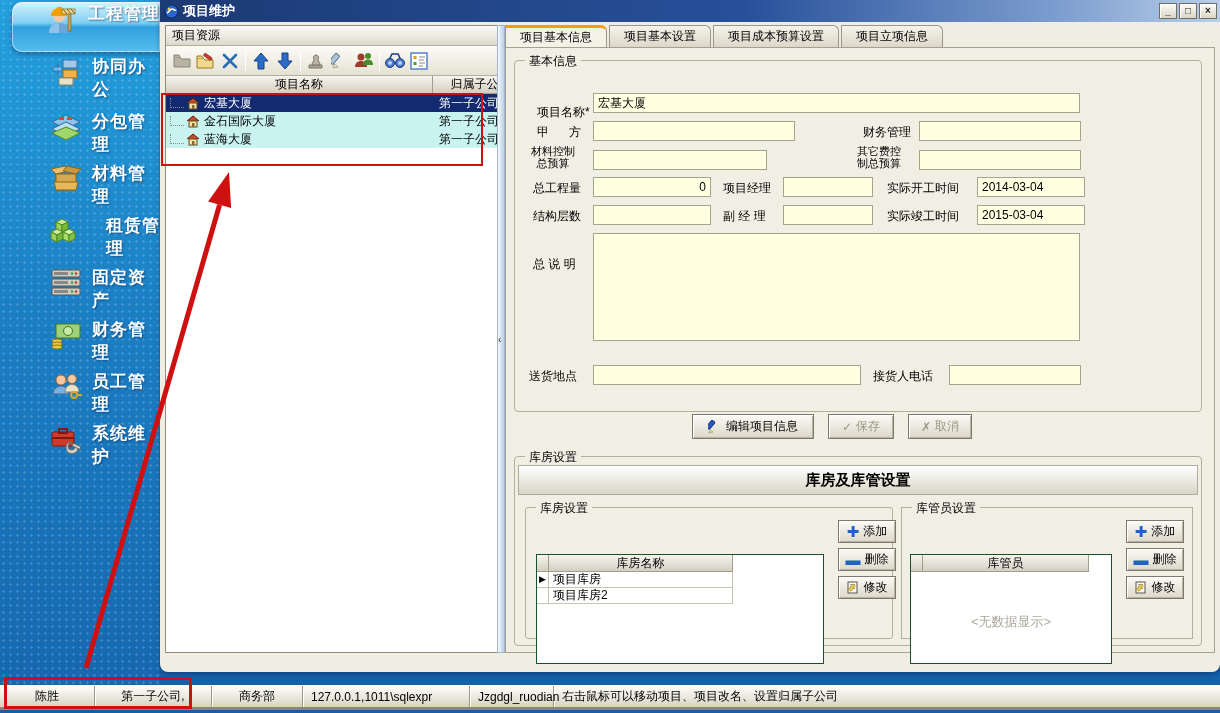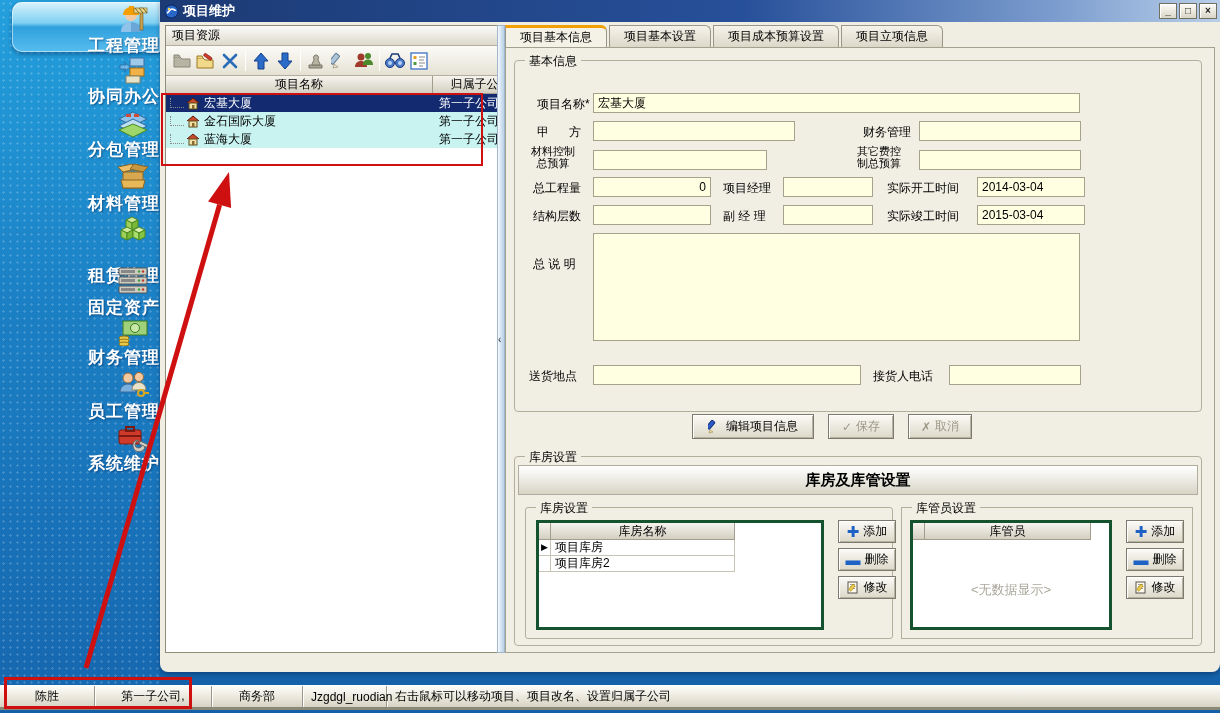--- a/index.html
+++ b/index.html
@@ -8,21 +8,21 @@
   .abs { position:absolute; }
   #app { position:relative; width:1220px; height:713px;
          background:linear-gradient(180deg,#1e8fd0 0%,#1a77bd 60%,#145fa8 100%); overflow:hidden; }
 
   
   #sidebar { left:0; top:0; width:160px; height:685px;
     background:linear-gradient(180deg,#23a0dd 0%,#1b7fc4 45%,#1668b0 100%); }
   #sidebar .dots { position:absolute; inset:0;
     background-image:radial-gradient(rgba(255,255,255,.18) 1px, transparent 1.4px);
     background-size:7px 7px; }
-  .side-item { position:absolute; left:0; width:160px; height:46px; display:flex; align-items:flex-end; cursor:pointer;flex-direction:column; }
+  .side-item { position:absolute; left:0; width:160px; height:46px; display:flex; align-items:flex-start; cursor:pointer; }
   .side-item .lbl { color:#fff; font-size:17px; font-weight:bold; text-shadow:1px 1px 2px rgba(0,40,90,.6); letter-spacing:1px; }
   .side-item .ic { width:38px; height:34px; margin:0 8px 0 48px; display:flex; align-items:center; justify-content:center; }
   .side-item.active { left:12px; width:148px; height:50px; border-radius:10px 0 0 10px;
      background:linear-gradient(180deg,#d8f3fd 0%,#7fd0f2 42%,#2fa0dd 50%,#57bdee 100%);
      box-shadow:0 2px 4px rgba(0,30,70,.45), inset 0 0 0 1px rgba(255,255,255,.5); }
   .side-item.active .ic { margin-left:30px; }
 
   
   #win { left:160px; top:0; width:1060px; height:672px; background:#f0eee3;
      border-radius:0 0 8px 8px; box-shadow:0 2px 5px rgba(0,20,60,.4); }
@@ -81,21 +81,21 @@
   .xbtn { position:absolute; background:linear-gradient(180deg,#fbfaf5,#dcd8c9); border:1px solid #7c7a6c;
      box-shadow:inset 1px 1px 0 #fff, inset -1px -1px 0 #b7b3a2; font-size:12px; display:flex;
      align-items:center; justify-content:center; gap:4px; cursor:pointer; font-family:inherit; }
   .xbtn.disabled { color:#9b9887; cursor:default; }
   .xbtn .plus { color:#1f62c5; font-weight:bold; font-size:15px; line-height:12px; }
   .xbtn .minus { color:#1f62c5; font-weight:bold; font-size:15px; line-height:12px; }
 
   .band { position:absolute; background:linear-gradient(180deg,#ffffff,#d8d5c6); border:1px solid #b0ada0;
      display:flex; align-items:center; justify-content:center; font-size:15px; font-weight:bold; }
 
-  .wtable { position:absolute; background:#fff; border:3px solid #14532d; }
+  .wtable { position:absolute; background:#fff; border:1px solid #14532d;margin-top:34px; }
   .wt-head { display:flex; height:17px; }
   .wt-marker { width:12px; background:linear-gradient(180deg,#f6f4ee,#d3cfc1); border-right:1px solid #a29d8d; border-bottom:1px solid #a29d8d; }
   .wt-col { background:linear-gradient(180deg,#f6f4ee,#d3cfc1); border-right:1px solid #a29d8d; border-bottom:1px solid #a29d8d;
      text-align:center; line-height:16px; font-size:12px; }
   .wt-row { display:flex; height:16px; font-size:12px; }
   .wt-rm { width:12px; border-right:1px solid #c8c4b4; border-bottom:1px solid #c8c4b4; font-size:9px; line-height:15px; text-align:center; color:#000; }
   .wt-cell { border-right:1px solid #c8c4b4; border-bottom:1px solid #c8c4b4; padding-left:4px; line-height:15px; }
   .nodata { position:absolute; color:#aaa79a; font-size:13px; width:100%; text-align:center; }
 
   
@@ -407,21 +407,21 @@
         <div class="tab">项目基本设置</div>
         <div class="tab">项目成本预算设置</div>
         <div class="tab">项目立项信息</div>
       </div>
 
       <div id="tabcontent">
 
         <div class="grp" style="left:8px; top:12px; width:688px; height:352px;">
           <span class="grp-legend">基本信息</span>
 
-          <span class="flabel" style="left:22px; top:36px;">项目名称*</span>
+          <span class="flabel" style="left:22px; top:44px;">项目名称*</span>
           <input class="input" style="left: 78px; top: 32px; width: 487px;" value="宏基大厦">
 
           <span class="flabel" style="left:22px; top:64px;">甲      方</span>
           <input class="input" style="left: 78px; top: 60px; width: 202px;">
           <span class="flabel" style="left:348px; top:64px;">财务管理</span>
           <input class="input" style="left: 404px; top: 60px; width: 162px;">
 
           <span class="flabel2" style="left:16px; top:84px;">材料控制
 总预算</span>
           <input class="input" style="left: 78px; top: 89px; width: 174px;">
@@ -543,20 +543,21 @@
         </div>
 
       </div>
     </div>
   </div>
 
   <div id="statusbar" class="abs">
     <div class="seg" style="width:95px;">陈胜</div>
     <div class="seg" style="width:117px;">第一子公司,</div>
     <div class="seg" style="width:91px;">商务部</div>
+    <div class="seg left" style="width:167px;">127.0.0.1,1011\sqlexpr</div>
     <div class="seg left" style="width:84px;">Jzgdgl_ruodian</div>
     <div class="seg left" style="flex:1; border-right:none; box-shadow:none;">右击鼠标可以移动项目、项目改名、设置归属子公司</div>
   </div>
 
   <div id="anno-list-rect" class="abs anno"></div>
   <div id="anno-status-rect" class="abs anno"></div>
   <svg id="anno-arrow" class="abs anno" viewBox="0 0 1220 713">
     <line x1="86" y1="668" x2="219.6" y2="204.7" stroke="#cf1010" stroke-width="5"></line>
     <polygon points="229,172 231.1,208.0 208.1,201.4" fill="#cf1010"></polygon>
   </svg>

